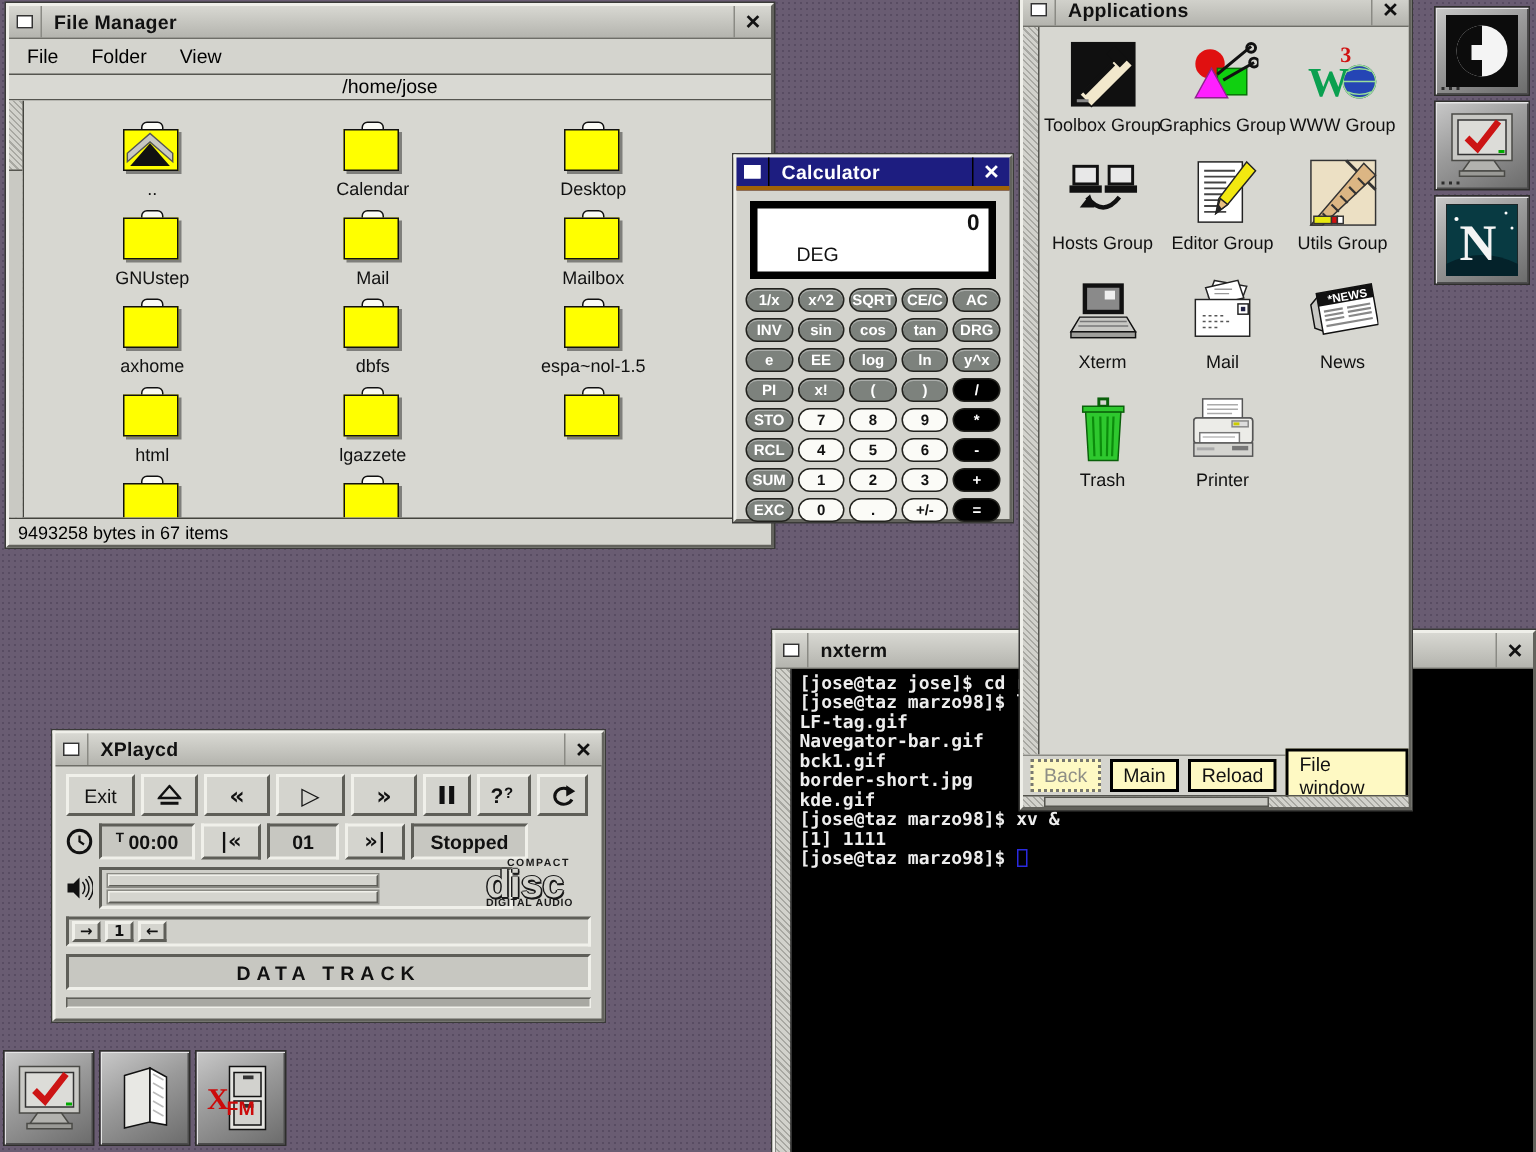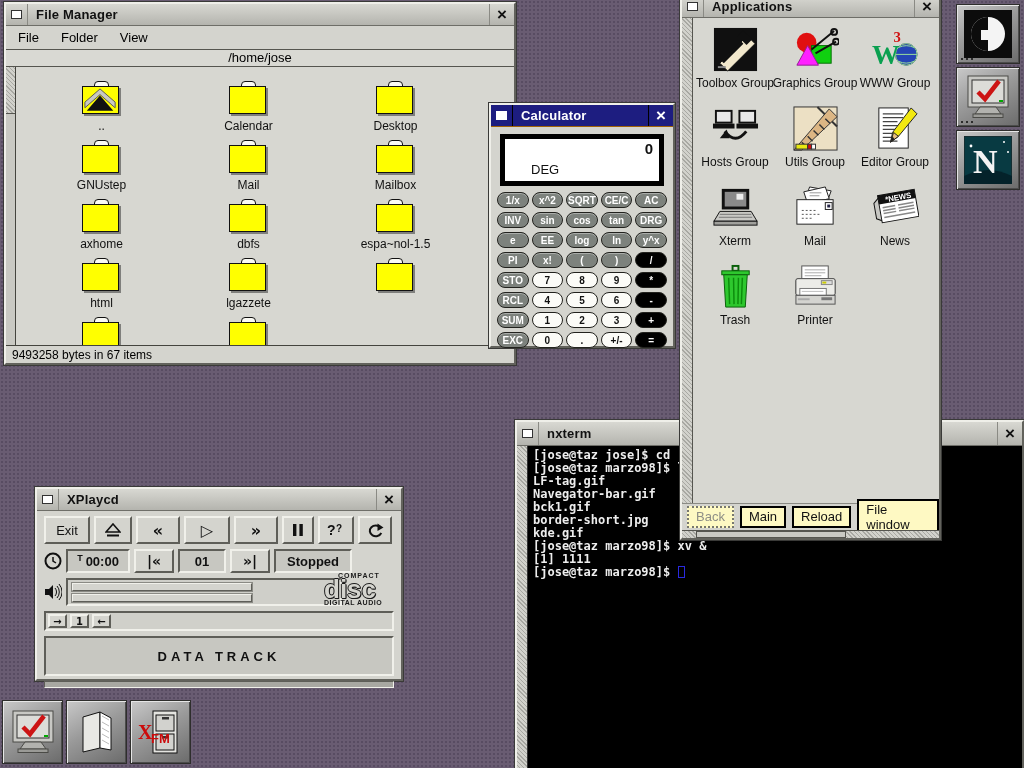--- a/index.html
+++ b/index.html
@@ -14,21 +14,21 @@
   }
 
   
   .window {
     position:absolute; background:#d4d4ce;
     border:2px solid; border-color:#efefe9 #62625c #62625c #efefe9;
     box-shadow:0 0 0 1px #3a3a38;
   }
   .titlebar { display:flex; height:22px; align-items:stretch;
     background:linear-gradient(#d8d8d2,#b4b4ae); border-bottom:1px solid #6e6e68; }
-  .titlebar.active { background:#1d1d80; border-bottom:1px solid #a16207; }
+  .titlebar.active { background:#1d1d80; border-bottom:3px solid #a16207; }
   .tmenu { width:22px; display:flex; align-items:center; justify-content:center;
     border-right:1px solid #8a8a84; cursor:pointer; }
   .tmenu .glyph { width:11px; height:9px; border:1px solid #333; background:#fff; }
   .titlebar.active .tmenu { border-right:1px solid #000; }
   .titlebar.active .tmenu .glyph { border-color:#fff; }
   .ttext { flex:1; font-size:13px; font-weight:bold; color:#111;
     display:flex; align-items:center; padding-left:8px; letter-spacing:.2px; }
   .titlebar.active .ttext { color:#fff; }
   .tclose { width:25px; display:flex; align-items:center; justify-content:center;
     border-left:1px solid #8a8a84; font-size:17px; font-weight:bold; color:#111; cursor:pointer; }
@@ -119,21 +119,21 @@
   .row2 .lcd { height:24px; }
   .tpref { font-size:9px; align-self:flex-start; margin:2px 3px 0 0; }
   .row3 { margin-top:5px; }
   .volpanel { width:276px; height:28px; border:2px solid; border-color:#5e5e58 #f0f0ea #f0f0ea #5e5e58;
     background:#cfcfc9; padding:3px 0 0 4px; }
   .vbar { width:180px; height:8px; margin-bottom:3px; background:#d4d4ce;
     border:1px solid; border-color:#f0f0ea #5e5e58 #5e5e58 #f0f0ea; box-shadow:0 0 0 1px #8a8a84; }
   .row4 { margin-top:5px; height:20px; border:2px solid; border-color:#5e5e58 #f0f0ea #f0f0ea #5e5e58;
     display:flex; align-items:center; gap:3px; padding-left:2px; background:#d0d0ca; }
   .mini { width:19px; height:14px; font-size:10px; }
-  .row5 { margin-top:5px; height:40px; letter-spacing:4px; }
+  .row5 { margin-top:5px; height:24px; letter-spacing:4px; }
   .xp-bottom { margin-top:5px; height:7px; background:#a8a8a2;
     border:1px solid; border-color:#5e5e58 #f0f0ea #f0f0ea #5e5e58; }
   .cdlogo { position:absolute; right:9px; top:61px; width:68px; color:#1a1a1a; }
   .cd-compact { font-size:7px; font-weight:bold; letter-spacing:1px; padding-left:14px; }
   .cd-disc { font-size:26px; font-weight:bold; line-height:20px; letter-spacing:0;
     color:#d4d4ce; text-shadow:1px 0 #1a1a1a,-1px 0 #1a1a1a,0 1px #1a1a1a,0 -1px #1a1a1a,1px 1px #1a1a1a; }
   .cd-da { font-size:7px; font-weight:bold; letter-spacing:.5px; }
 
   
   .dock { position:absolute; display:flex; }
@@ -343,39 +343,39 @@
                 <rect x="29" y="7" width="14" height="10" fill="#e8e8e8"></rect>
                 <rect x="1" y="19" width="22" height="5" fill="#111"></rect>
                 <rect x="25" y="19" width="22" height="5" fill="#111"></rect>
                 <path d="M13 27 q11 14 22 0" fill="none" stroke="#111" stroke-width="3"></path>
                 <polygon points="15,25 8,34 18,34" fill="#111"></polygon>
               </svg></div>
             <div class="app-label">Hosts Group</div>
           </div>
           <div class="app-cell">
             <div class="app-ico"><svg viewBox="0 0 48 48">
+                <rect x="7" y="3" width="30" height="41" fill="#fff" stroke="#222"></rect>
+                <path d="M11 9 h21 M11 13 h21 M11 17 h15 M11 21 h21 M11 25 h13 M11 29 h17 M11 33 h11 M11 37 h15" stroke="#444" stroke-width="1.3"></path>
+                <polygon points="40,3 46,9 27,32 19,38 21,28" fill="#f2e810" stroke="#222"></polygon>
+                <polygon points="19,38 27,32 22,28" fill="#e8c080" stroke="#222"></polygon>
+                <polygon points="19,38 23,35 21,32" fill="#222"></polygon>
+              </svg></div>
+            <div class="app-label">Editor Group</div>
+          </div>
+          <div class="app-cell">
+            <div class="app-ico"><svg viewBox="0 0 48 48">
                 <rect x="2" y="2" width="44" height="44" fill="#ece0c4" stroke="#333"></rect>
                 <path d="M26 2 L46 22" stroke="#333" stroke-width="2"></path>
                 <polygon points="2,46 38,4 46,12 10,46" fill="#dcb684" stroke="#333"></polygon>
                 <path d="M10 38 l5 5 M16 32 l5 5 M22 26 l5 5 M28 20 l5 5 M34 14 l5 5" stroke="#333" stroke-width="1.5"></path>
                 <rect x="4" y="40" width="12" height="5" fill="#e8e810" stroke="#333"></rect>
                 <rect x="16" y="40" width="4" height="5" fill="#d01010" stroke="#333"></rect>
                 <rect x="20" y="40" width="4" height="5" fill="#fff" stroke="#333"></rect>
               </svg></div>
             <div class="app-label">Utils Group</div>
-          </div>
-          <div class="app-cell">
-            <div class="app-ico"><svg viewBox="0 0 48 48">
-                <rect x="7" y="3" width="30" height="41" fill="#fff" stroke="#222"></rect>
-                <path d="M11 9 h21 M11 13 h21 M11 17 h15 M11 21 h21 M11 25 h13 M11 29 h17 M11 33 h11 M11 37 h15" stroke="#444" stroke-width="1.3"></path>
-                <polygon points="40,3 46,9 27,32 19,38 21,28" fill="#f2e810" stroke="#222"></polygon>
-                <polygon points="19,38 27,32 22,28" fill="#e8c080" stroke="#222"></polygon>
-                <polygon points="19,38 23,35 21,32" fill="#222"></polygon>
-              </svg></div>
-            <div class="app-label">Editor Group</div>
           </div>
           <div class="app-cell">
             <div class="app-ico"><svg viewBox="0 0 48 48">
                 <rect x="10" y="5" width="28" height="21" fill="#111"></rect>
                 <rect x="13" y="8" width="22" height="15" fill="#8a8a8a"></rect>
                 <rect x="25" y="10" width="7" height="6" fill="#eee"></rect>
                 <polygon points="8,28 40,28 46,38 2,38" fill="#c8c8c4" stroke="#111"></polygon>
                 <path d="M8 31 h32 M7 34 h34" stroke="#777"></path>
                 <rect x="2" y="38" width="44" height="4" fill="#a0a09c" stroke="#111"></rect>
               </svg></div>

